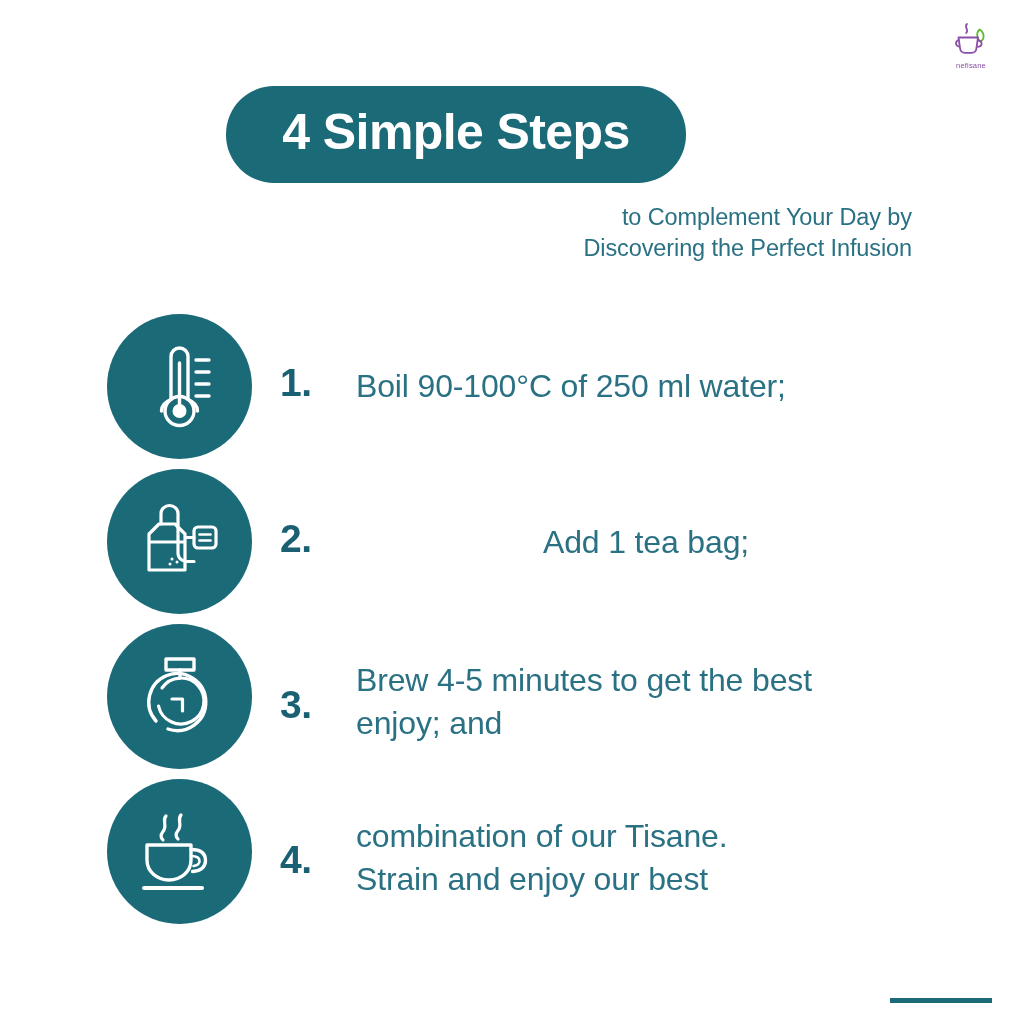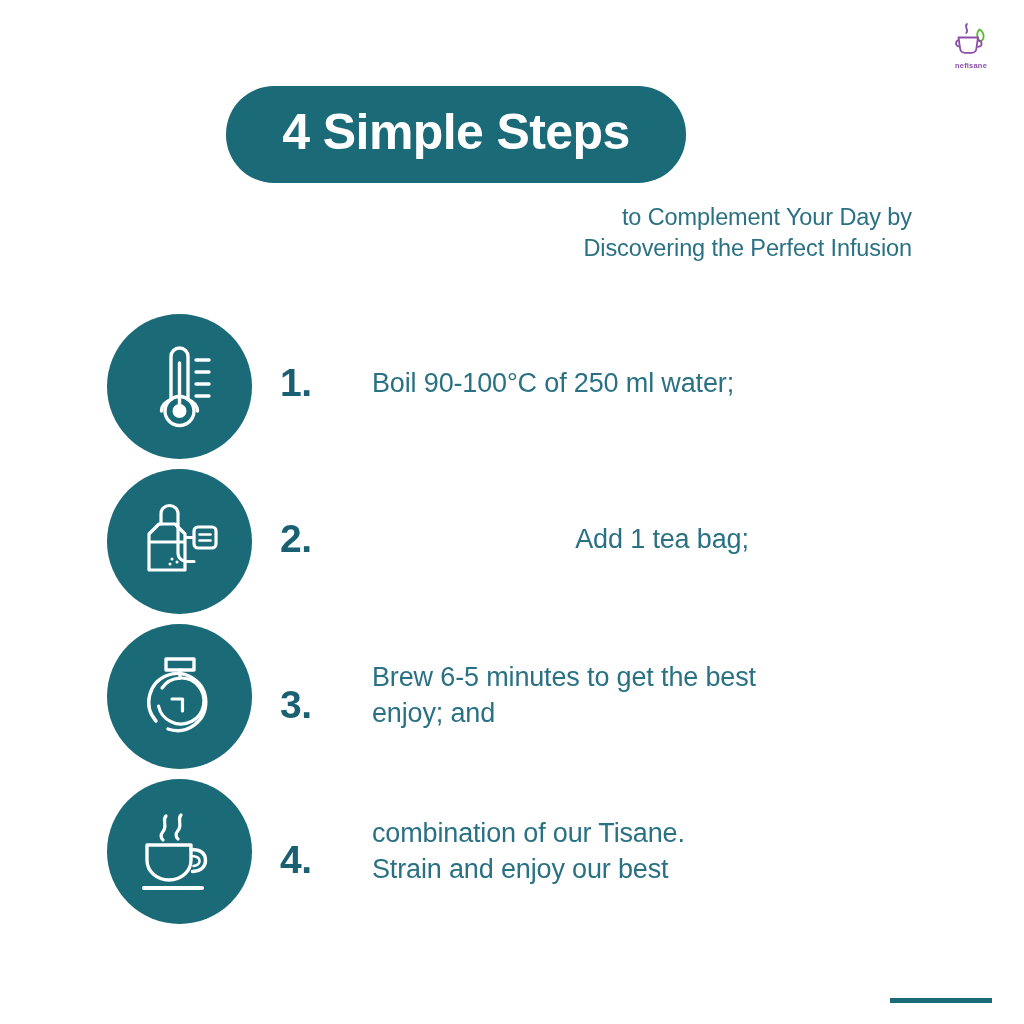--- a/index.html
+++ b/index.html
@@ -28,21 +28,21 @@
     align-items: center;
     justify-content: flex-start;
   }
   .brand-logo svg { display: block; }
   .brand-logo .brand-word {
     font-family: "Liberation Sans", sans-serif;
     font-size: 7.5px;
     letter-spacing: 0.2px;
     color: #8b4fa8;
     margin-top: 1px;
-    font-weight: 700;
+    font-weight: 400;
     white-space: nowrap;
   }
 
   
   .header {
     position: absolute;
     top: 86px;
     left: 0;
     width: 912px;
     text-align: center;
@@ -80,24 +80,24 @@
     width: 66px;
     text-align: left;
     color: #1a6073;
     font-size: 39px;
     font-weight: 700;
     letter-spacing: -0.5px;
     line-height: 1;
   }
   .step-text {
     position: absolute;
-    left: 372px;
+    left: 356px;
     width: 580px;
     color: #2a7184;
-    font-size: 27px;
+    font-size: 32px;
     font-weight: 500;
     line-height: 1.34;
     letter-spacing: -0.15px;
   }
   .step-text .txt-line { display: block; }
 
   
   .row-1 .step-number { top: 363px; }
   .row-1 .step-text   { top: 365px; }
   .row-2 .step-number { top: 519px; }
@@ -242,21 +242,21 @@
   <div class="row-2">
     <div class="step-number">2.</div>
     <div class="step-text">
       <span class="txt-line">Add 1 tea bag;</span>
     </div>
   </div>
 
   <div class="row-3">
     <div class="step-number">3.</div>
     <div class="step-text">
-      <span class="txt-line">Brew 6-5 minutes to get the best</span>
+      <span class="txt-line">Brew 4-5 minutes to get the best</span>
       <span class="txt-line">enjoy; and</span>
     </div>
   </div>
 
   <div class="row-4">
     <div class="step-number">4.</div>
     <div class="step-text">
       <span class="txt-line">combination of our Tisane.</span>
       <span class="txt-line">Strain and enjoy our best</span>
     </div>

